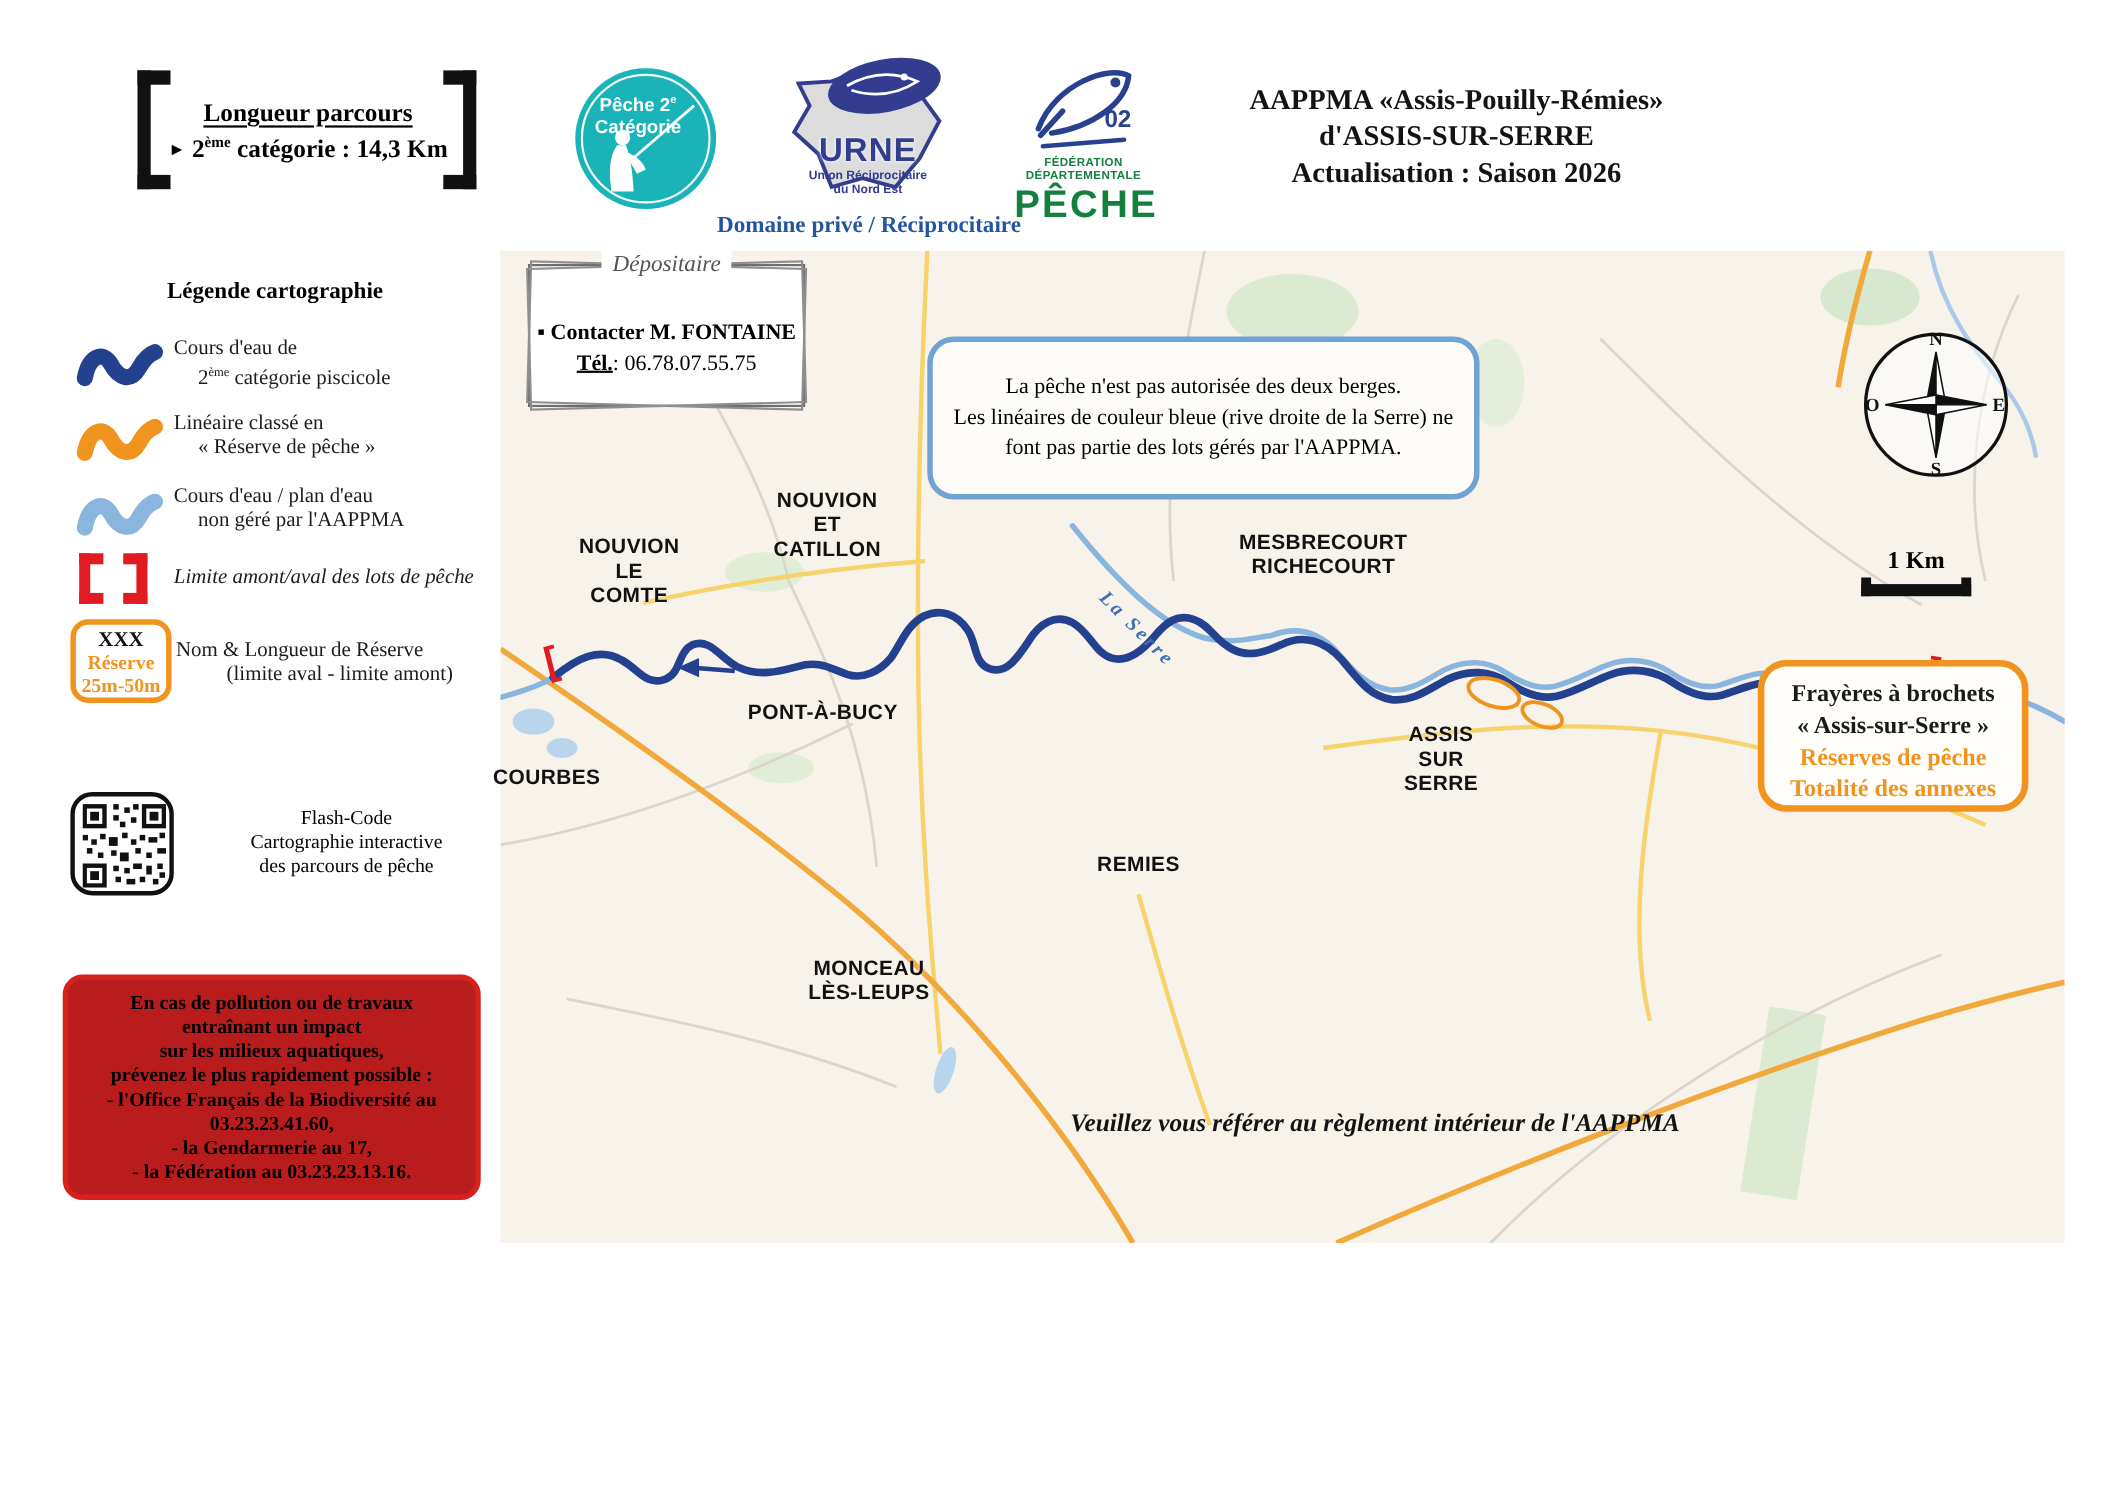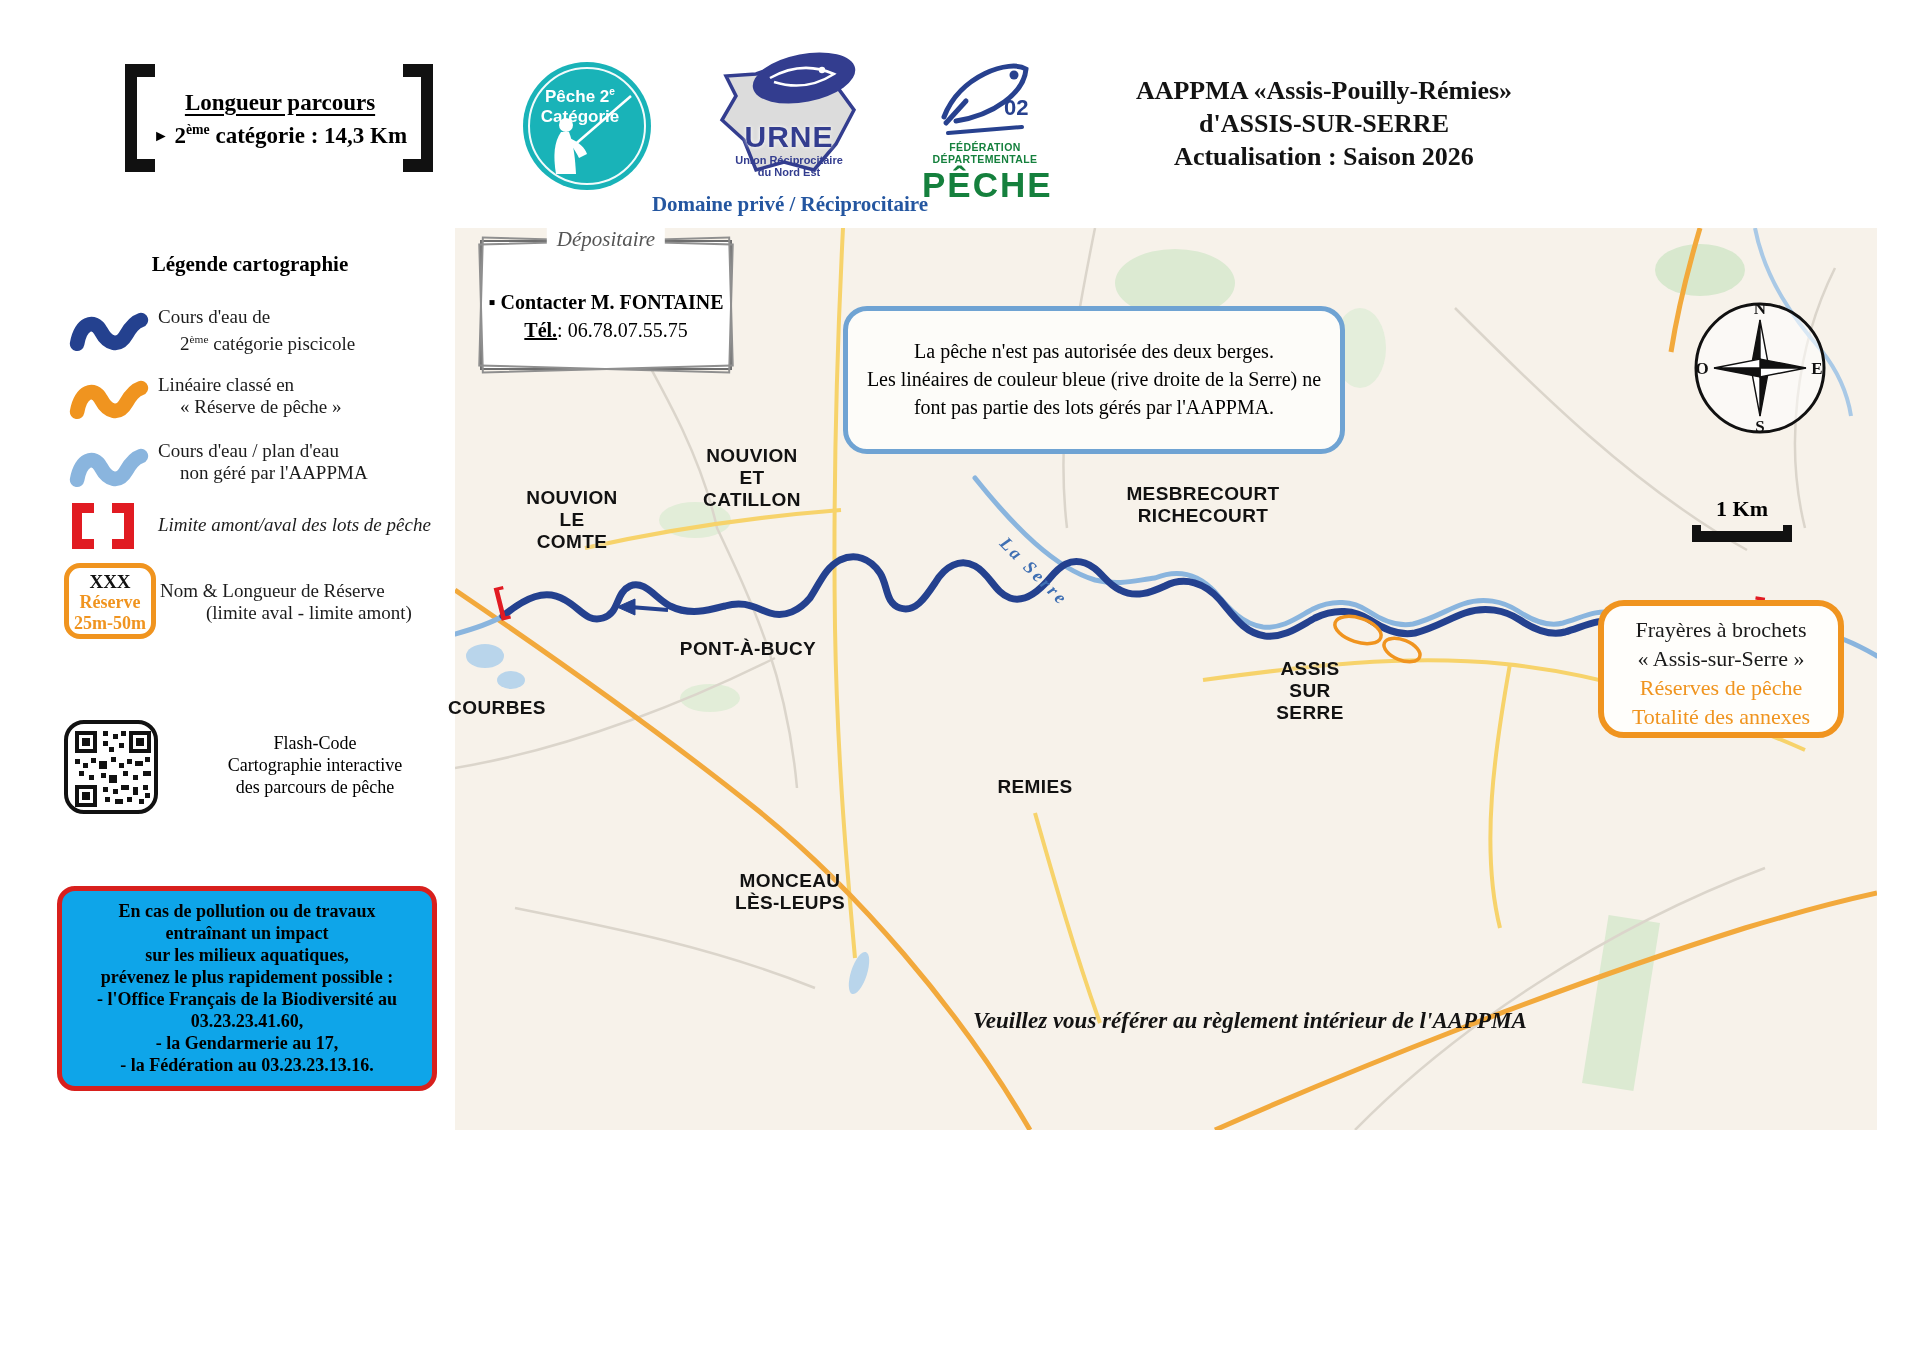--- a/index.html
+++ b/index.html
@@ -38,21 +38,21 @@
   .brk.l2 { border:10px solid #e11b22; border-right:none; }
   .brk.r2 { border:10px solid #e11b22; border-left:none; }
   .reserve-sample { width:92px; height:76px; border:5px solid #f0941f; border-radius:16px; background:#fff;
                     text-align:center; line-height:21px; padding-top:3px; }
   .reserve-sample .x { font-size:19px; font-weight:bold; color:#111; }
   .reserve-sample .o { font-size:18px; font-weight:bold; color:#f0941f; }
   .qr-wrap { width:94px; height:94px; border:4px solid #111; border-radius:20px; background:#fff; padding:7px; }
   .flash-caption { font-size:18px; line-height:22px; }
 
   
-  .pollution-box { width:380px; border:5px solid #d8201d; border-radius:18px; background:#0ea5e9;
+  .pollution-box { width:380px; border:5px solid #d8201d; border-radius:18px; background:#b91c1c;
                    padding:9px 4px 10px 4px; text-align:center; font-size:18px; font-weight:bold; line-height:22px; }
 
   
   #map { left:455px; top:228px; width:1422px; height:902px; background:#f7f2ea; }
   #map svg.base { position:absolute; left:0; top:0; }
   .town { position:absolute; transform:translate(-50%,-50%); text-align:center;
           font-family:"Liberation Sans",sans-serif; font-weight:900; font-size:19px; line-height:22px;
           color:#121212; letter-spacing:.4px; white-space:nowrap; text-shadow:0 0 3px #f7f2ea; }
   .river-label { color:#3f6fb3; font-weight:bold; font-style:italic; font-size:18px; letter-spacing:3px;
                  transform:rotate(45deg); transform-origin:left top; }
@@ -71,21 +71,21 @@
   
   .notice { left:388px; top:78px; width:502px; height:148px; border:5px solid #6fa3d3; border-radius:24px;
             background:#fdfcf9; text-align:center; font-size:20px; line-height:28px; padding-top:26px; }
 
   
   .scale-label { font-size:22px; font-weight:bold; }
   .scale-bar { width:100px; height:17px; border-left:9px solid #111; border-right:9px solid #111; border-bottom:11px solid #111; }
 
   
   .frayeres { left:1143px; top:372px; width:246px; height:138px; border:6px solid #f0941f; border-radius:26px;
-              background:#fffefb; text-align:center; font-size:22px; font-weight:normal; line-height:29px; padding-top:9px; }
+              background:#fffefb; text-align:center; font-size:22px; font-weight:bold; line-height:29px; padding-top:9px; }
   .frayeres .blk { color:#1a1a1a; }
   .frayeres .org { color:#f0941f; }
 
   
   .footer-note { font-size:23px; font-weight:bold; font-style:italic; color:#131313; }
 </style>
 </head>
 <body>
 
 <div id="canvas">

